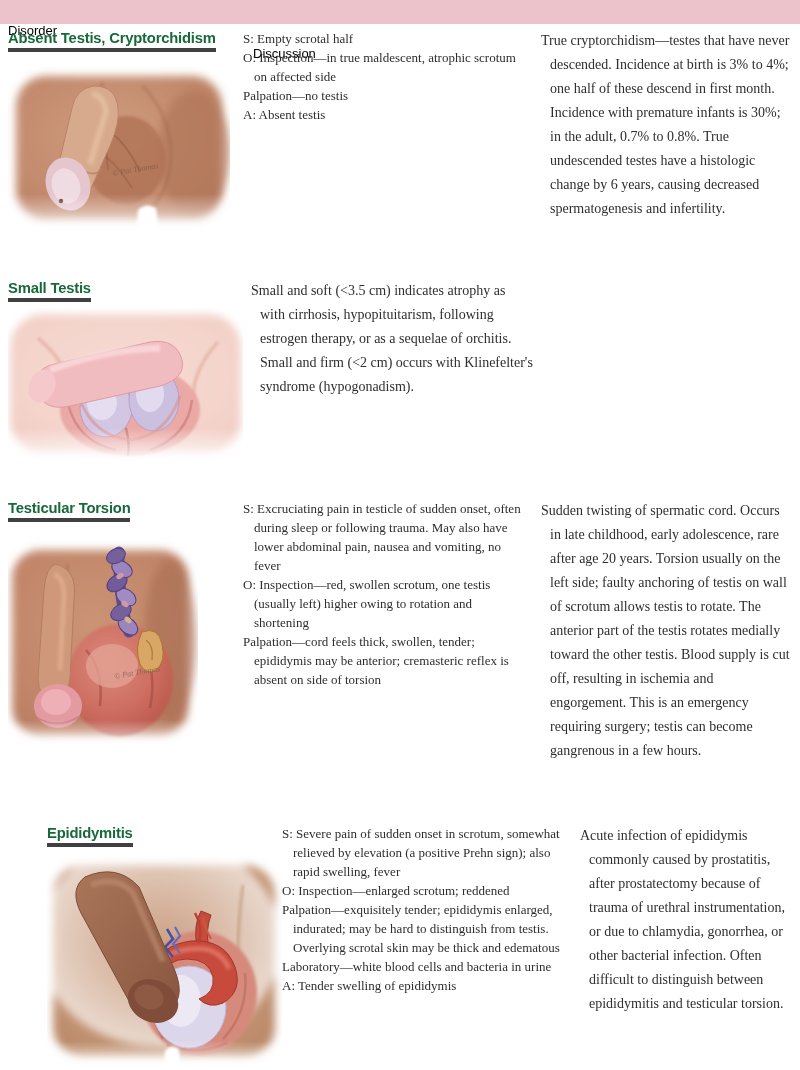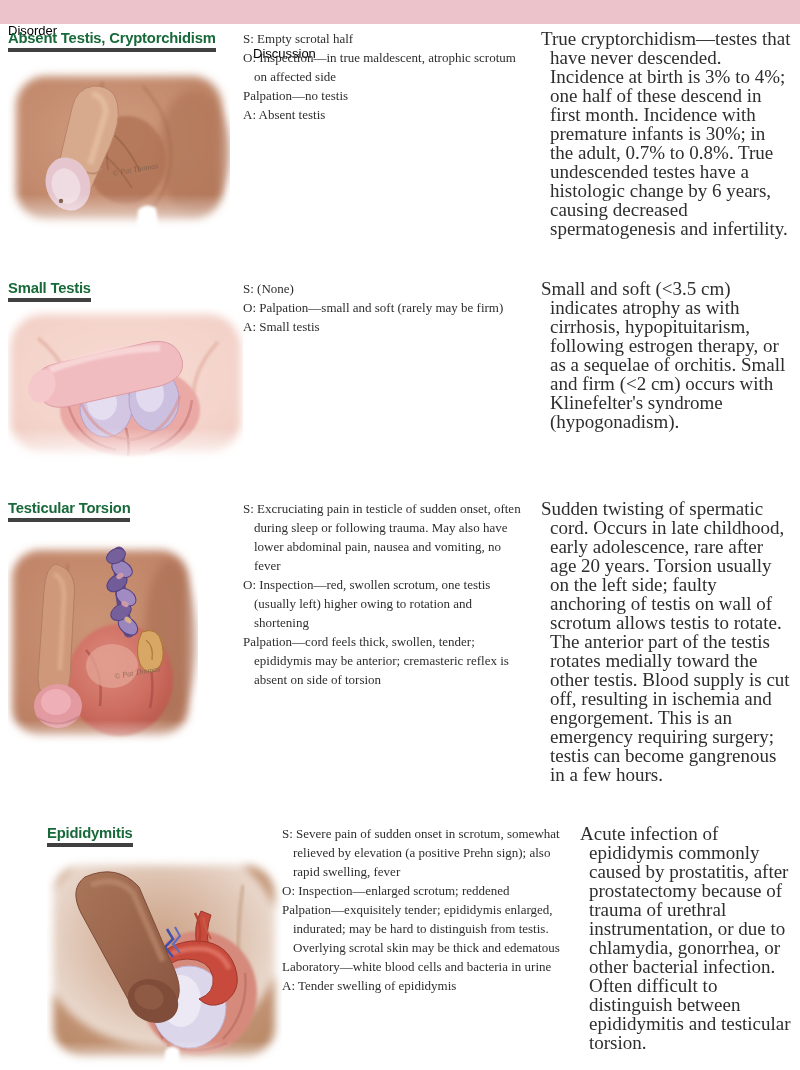--- a/index.html
+++ b/index.html
@@ -8,21 +8,21 @@
          font-family:"Liberation Sans","DejaVu Sans",sans-serif;font-size:13px;color:#000000;}
   .thead .c3{padding-left:10px;margin-top:46px;}
   .row{display:grid;grid-template-columns:235px 290px 1fr;align-items:start;padding:5px 8px 0 8px;box-sizing:border-box;overflow:hidden;}
   #row0{height:250px;} #row1{height:220px;} #row2{height:325px;} #row3{height:247px;margin-left:39px;}
   h2.disorder{margin:0;display:inline-block;font-family:"Liberation Sans","DejaVu Sans",sans-serif;font-weight:bold;
       font-size:14.8px;letter-spacing:-0.2px;color:#17693a;border-bottom:4px solid #404040;padding-bottom:2px;}
   .illo{position:relative;margin-top:8px;}
   .sig{position:absolute;font-style:italic;font-size:8px;color:#7a5a48;opacity:.75;transform:rotate(-10deg);white-space:nowrap;}
   .findings{width:278px;font-size:13px;line-height:19px;}
   .findings p{margin:0;padding-left:11px;text-indent:-11px;}
-  .discussion{padding-left:8px;font-size:19px;line-height:19px;}
+  .discussion{padding-left:8px;font-size:14px;line-height:24px;}
   .discussion p{margin:0;padding-left:9px;text-indent:-9px;}
   svg{display:block;}
 </style>
 </head>
 <body>
 
 <div class="thead">
   <div class="c1">Disorder</div>
   <div class="c3">Discussion</div>
 </div>
@@ -115,25 +115,20 @@
         <ellipse cx="146" cy="92" rx="25" ry="31" fill="#ccc0e0" stroke="#b79fc8" stroke-width="1"></ellipse>
         <ellipse cx="142" cy="86" rx="14" ry="18" fill="#e4ddef" opacity=".9"></ellipse>
         <path d="M72,92 Q86,128 122,132 Q158,128 172,88" stroke="#d8918e" stroke-width="3" fill="none" opacity=".6"></path>
         <path d="M28,82 Q24,62 46,56 L142,34 Q168,30 174,52 Q178,70 152,78 L62,98 Q36,104 28,82 Z" fill="#f1bcc0" stroke="#dd9ba2" stroke-width="1"></path>
         <path d="M42,62 Q94,42 152,40" stroke="#f9d9da" stroke-width="7" fill="none" opacity=".85" filter="url(#b2s)"></path>
         <ellipse cx="34" cy="78" rx="13" ry="17" fill="#f5c9cc" transform="rotate(20 34 78)"></ellipse>
         <rect x="0" y="120" width="235" height="35" fill="url(#g2f)"></rect>
       </svg>
     </div>
   </div>
-  <div class="findings">
-      <p class="finding">S: (None)</p>
-      <p class="finding">O: Palpation—small and soft (rarely may be firm)</p>
-      <p class="finding">A: Small testis</p>
-    </div>
   <div class="discussion">
     <p>Small and soft (&lt;3.5 cm) indicates atrophy as with cirrhosis, hypopituitarism, following estrogen therapy, or as a sequelae of orchitis. Small and firm (&lt;2 cm) occurs with Klinefelter's syndrome (hypogonadism).</p>
   </div>
 </div>
 
 <div class="row" id="row2">
   <div>
     <h2 class="disorder">Testicular Torsion</h2>
     <div class="illo" style="width:190px;height:223px;">
       <svg viewBox="0 0 190 223" width="190" height="223">

